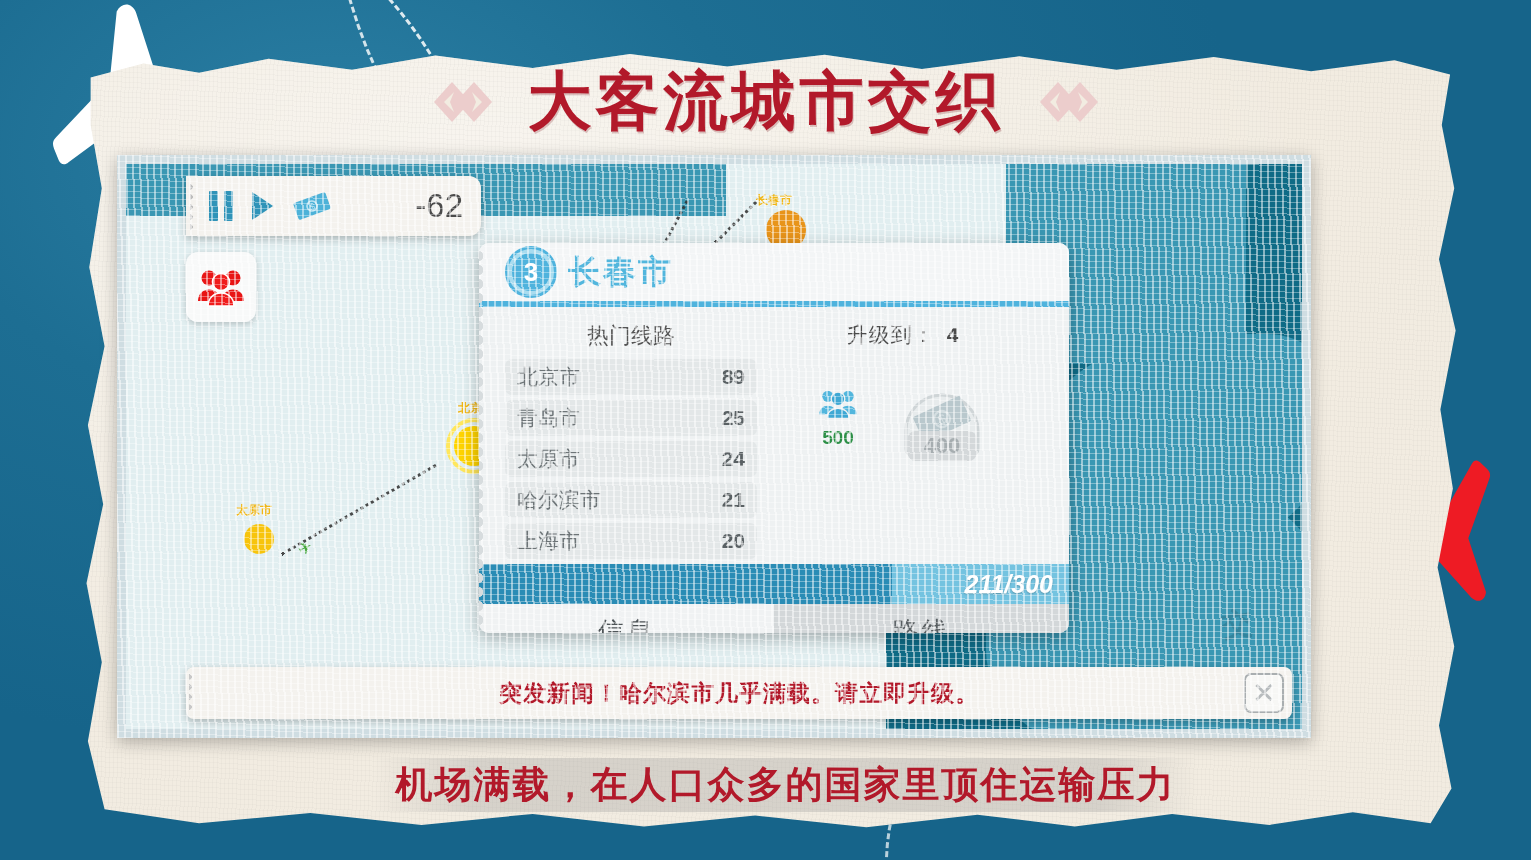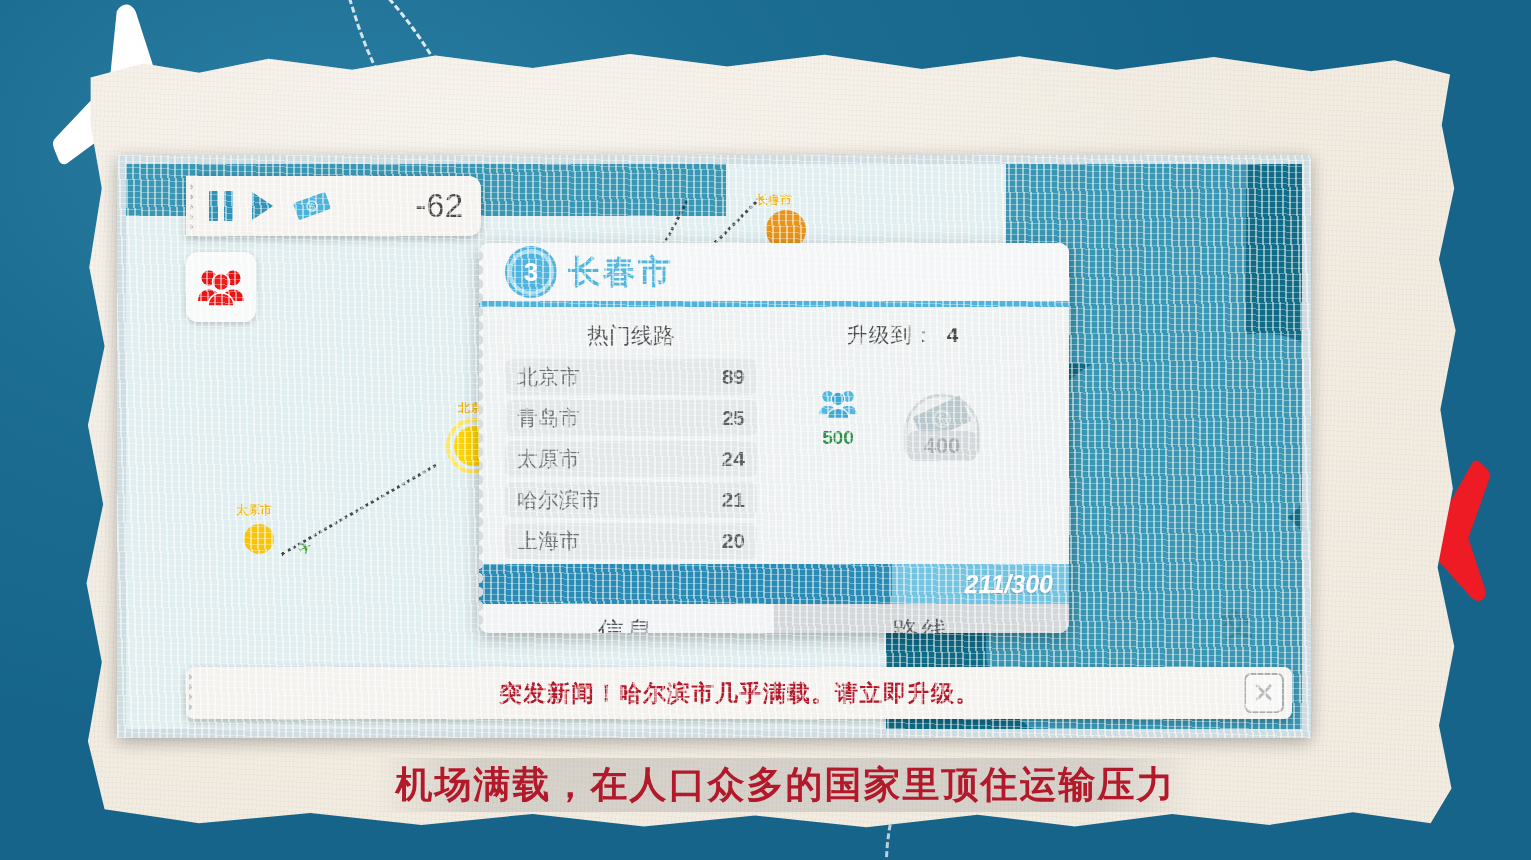--- a/index.html
+++ b/index.html
@@ -282,20 +282,35 @@
   <div class="plane-shape" style="right:10px; top:448px;">
     <svg width="185" height="175" viewBox="0 0 100 100">
       <path fill="#ee1b24" d="M52 4c4-3 8-1 8 4l-3 28 31 22c2 1.5 3 3 2.5 5.5l-1.2 5.5c-.5 2.4-2.3 3-4.4 2l-29-13-7 22 9 9c1.3 1.3 1.4 2.4 1 4l-1 4c-.5 2-2.2 2.5-3.8 1.3L40 88l-15 6.5c-1.9.8-3.4-.3-3.2-2.3l1.2-6.4c.2-1.3.7-2 1.8-2.8l10-7.5-4-22.6L3 59c-2.2.7-3.8-.4-3.8-2.7l.2-5.8c.1-2.4 1-3.8 3.2-4.6L36 32z" transform="rotate(132 50 50)"></path>
     </svg>
   </div>
 
   <div id="paper">
     <div id="paper-texture"></div>
   </div>
 
+  <div id="headline-row">
+    <svg class="ornament" viewBox="0 0 62 44">
+      <path fill="#eccdcc" d="M20 2 38 22 20 42 2 22Z"></path>
+      <path fill="#f2ece1" d="M22 12 12 22 22 32 18 22Z"></path>
+      <path fill="#eccdcc" d="M42 2 60 22 42 42 24 22Z"></path>
+      <path fill="#f2ece1" d="M40 12 50 22 40 32 44 22Z"></path>
+    </svg>
+    <div id="headline">大客流城市交织</div>
+    <svg class="ornament" viewBox="0 0 62 44">
+      <path fill="#eccdcc" d="M20 2 38 22 20 42 2 22Z"></path>
+      <path fill="#f2ece1" d="M22 12 12 22 22 32 18 22Z"></path>
+      <path fill="#eccdcc" d="M42 2 60 22 42 42 24 22Z"></path>
+      <path fill="#f2ece1" d="M40 12 50 22 40 32 44 22Z"></path>
+    </svg>
+  </div>
 
   <div id="game-frame">
     <div id="game-screen">
 
       <div id="map">
         <div class="sea-light" style="left:0; top:0; width:640px; height:90px;"></div>
         <div class="sea-light" style="left:700px; top:0; width:420px; height:200px;"></div>
         <div class="sea-light" style="left:900px; top:170px; width:300px; height:220px; border-radius:60% 20% 50% 30%;"></div>
         <div class="sea-light" style="left:860px; top:330px; width:330px; height:260px; border-radius:50% 30% 10% 40%;"></div>
 

